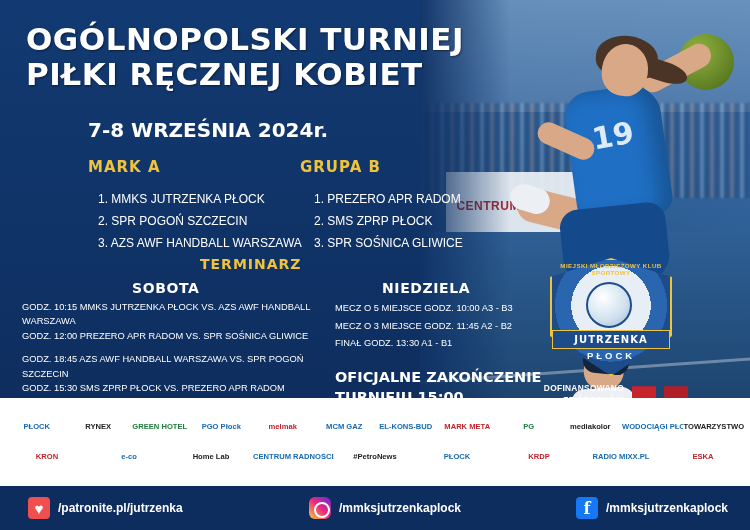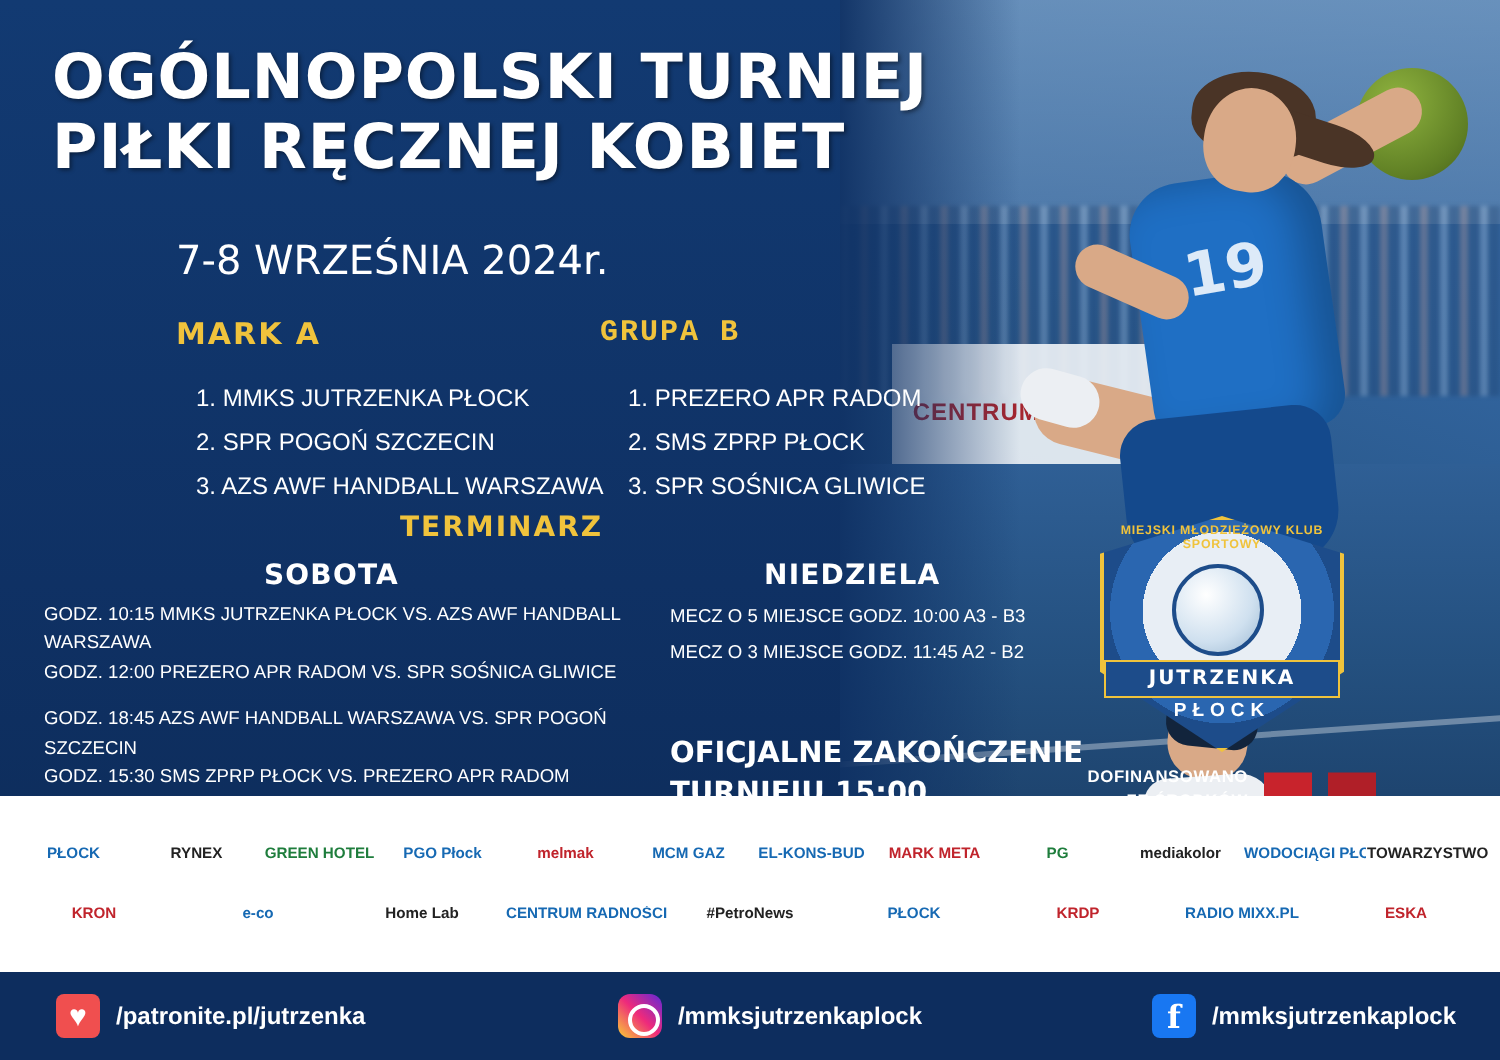--- a/index.html
+++ b/index.html
@@ -120,29 +120,29 @@
 
   
   .title {
     position: absolute; left: 26px; top: 22px;
     color: #fff; font-weight: bold; font-size: 31px; line-height: 1.12;
     letter-spacing: .5px; text-shadow: 1px 1px 2px rgba(0,0,0,.45);
     font-family: "DejaVu Sans", sans-serif;
   }
   .date {
     position: absolute; left: 88px; top: 118px;
-    color: #fff; font-size: 20px; font-weight: normal;
+    color: #fff; font-size: 20px; font-weight: bold;
     font-family: "DejaVu Sans", sans-serif;
   }
   .grp-head {
     position: absolute; color: #f0c33c; font-weight: bold; font-size: 15px;
     letter-spacing: 1px; font-family: "DejaVu Sans", sans-serif;
   }
   .grp-a-head { left: 88px; top: 158px; }
-  .grp-b-head { left: 300px; top: 158px; font-family: Liberation Mono, monospace; }
+  .grp-b-head { left: 300px; top: 158px; }
   .grp-list {
     position: absolute; color: #fff; font-size: 12px; line-height: 1.85;
     list-style: none;
     margin-left: 48px;
   }
   .grp-a-list { left: 50px; top: 188px; }
   .grp-b-list { left: 266px; top: 188px; }
 
   .terminarz {
     position: absolute; left: 200px; top: 256px;
@@ -338,20 +338,21 @@
     <div>GODZ. 18:45  AZS AWF HANDBALL WARSZAWA VS. SPR POGOŃ SZCZECIN</div>
     <div>GODZ. 15:30  SMS ZPRP PŁOCK VS. PREZERO APR RADOM</div>
     <div class="gap"></div>
     <div>GODZ. 17:15  MMKS JUTRZENKA PŁOCK VS. SPR POGOŃ SZCZECIN</div>
     <div>GODZ. 19:00  SMS ZPRP PŁOCK VS. SPR SOŚNICA GLIWICE</div>
   </div>
 
   <div class="sched niedziela-list">
     <div>MECZ O 5 MIEJSCE GODZ. 10:00  A3 - B3</div>
     <div>MECZ O 3 MIEJSCE GODZ. 11:45  A2 - B2</div>
+    <div>FINAŁ  GODZ. 13:30  A1 - B1</div>
   </div>
 
   <div class="zakonczenie">
     <div>OFICJALNE ZAKOŃCZENIE</div>
     <div>TURNIEJU 15:00</div>
   </div>
 
   <div class="crest">
     <div class="shield"></div>
     <div class="arc">MIEJSKI MŁODZIEŻOWY KLUB SPORTOWY</div>

